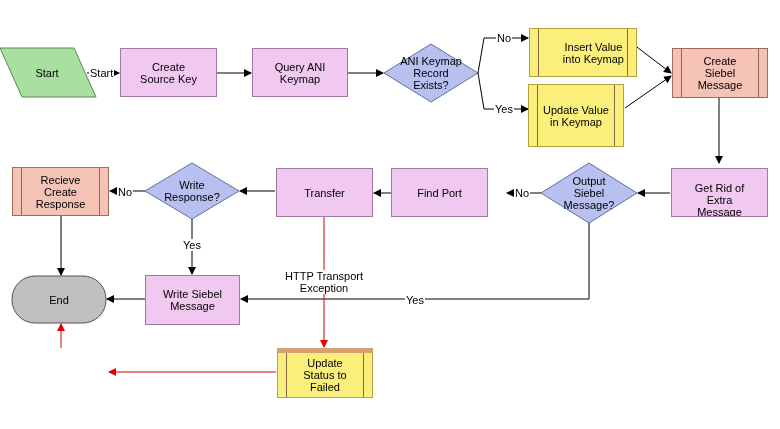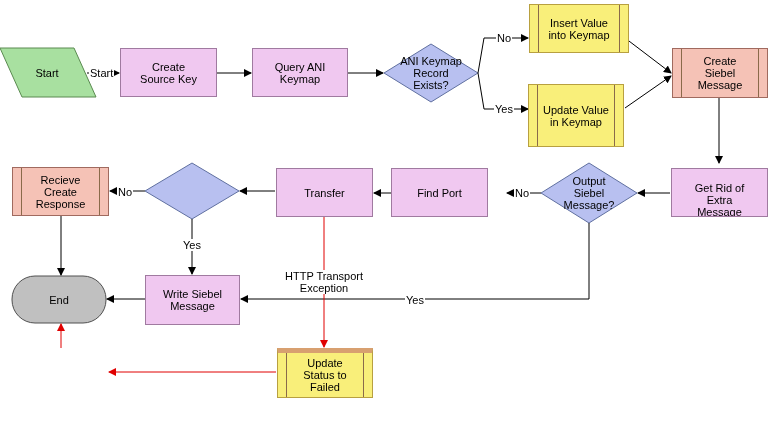--- a/index.html
+++ b/index.html
@@ -75,21 +75,21 @@
     <span>ANI Keymap
 Record
 Exists?</span>
   </div>
 
   <div class="node proc" style="left:252px;top:48px;width:96px;height:49px;white-space:pre-line;">
     <span>Query ANI
 Keymap</span>
   </div>
 
-  <div class="node proc-yellow subbar" style="left:529px;top:4px;width:100px;height:49px;white-space:pre-line;">
+  <div class="node proc-yellow subbar" style="left:529px;top:28px;width:108px;height:49px;white-space:pre-line;justify-content:flex-end;">
     <span class="ntext">Insert Value
 into Keymap</span>
   </div>
 
   <div class="node proc-yellow subbar" style="left:528px;top:84px;width:96px;height:63px;white-space:pre-line;">
     <span class="ntext">Update Value
 in Keymap</span>
   </div>
 
   <div class="node proc-red subbar" style="left:672px;top:48px;width:96px;height:50px;white-space:pre-line;">
@@ -112,20 +112,24 @@
   </div>
 
   <div class="node proc" style="left:391px;top:168px;width:97px;height:49px;">
     <span>Find Port</span>
   </div>
 
   <div class="node proc" style="left:276px;top:168px;width:97px;height:49px;">
     <span>Transfer</span>
   </div>
 
+  <div class="node" style="left:145px;top:163px;width:94px;height:56px;white-space:pre-line;">
+    <span>Write
+Response?</span>
+  </div>
 
   <div class="node proc-red subbar" style="left:12px;top:167px;width:97px;height:49px;white-space:pre-line;">
     <span class="ntext">Recieve
 Create
 Response</span>
   </div>
 
   <div class="node" style="left:12px;top:276px;width:94px;height:47px;">
     <span>End</span>
   </div>

